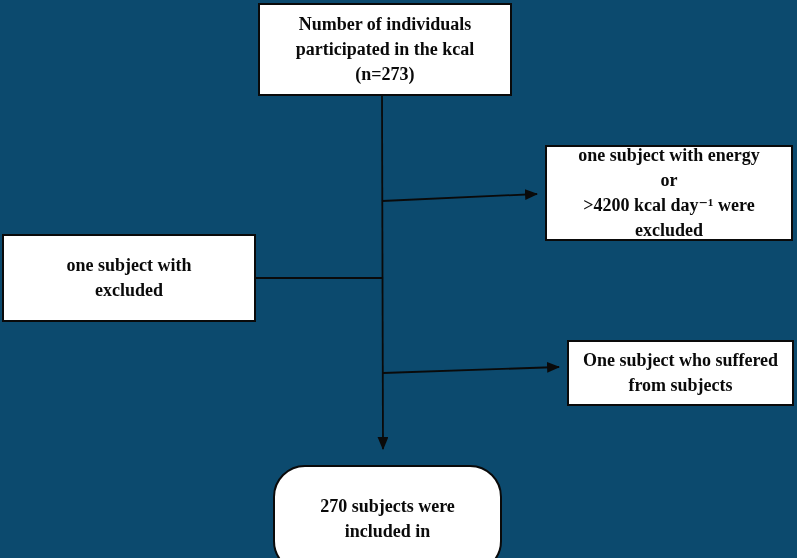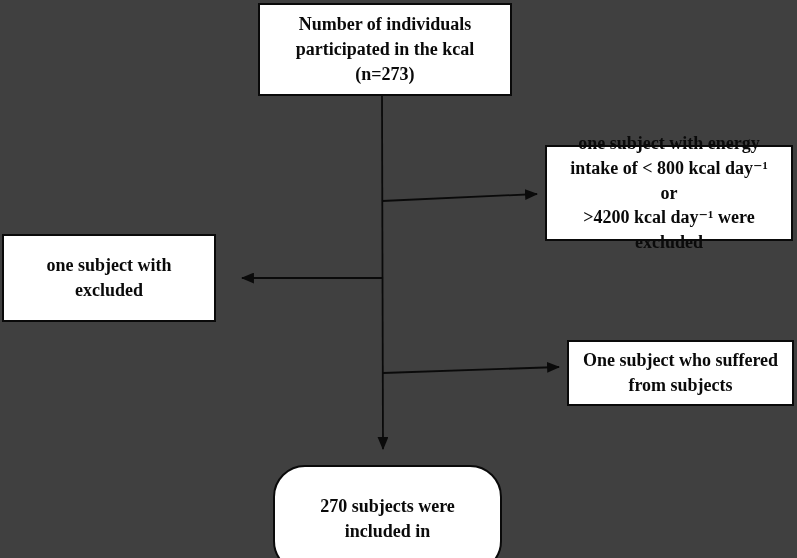--- a/index.html
+++ b/index.html
@@ -1,20 +1,20 @@
 <!DOCTYPE html>
 <html><head>
 <meta charset="utf-8">
 <style>
   html, body { margin: 0; padding: 0; background: #ffffff; }
   .canvas {
     position: relative;
     width: 797px;
     height: 558px;
-    background: #404040;
+    background: #0c4a6e;
     font-family: "Liberation Serif", "DejaVu Serif", serif;
     color: #0a0a0a;
     overflow: hidden;
   }
   .connectors {
     position: absolute;
     left: 0; top: 0;
     width: 797px; height: 558px;
   }
   .box {
@@ -27,21 +27,21 @@
     justify-content: center;
     align-items: center;
     text-align: center;
     font-size: 18px;
     font-weight: 600;
     line-height: 1.38;
     padding: 2px 6px;
   }
   #box-participants { left: 258px; top: 3px;   width: 254px; height: 93px; }
   #box-energy       { left: 545px; top: 145px; width: 248px; height: 96px; }
-  #box-ffq          { left: 2px;   top: 234px; width: 214px; height: 88px; }
+  #box-ffq          { left: 2px;   top: 234px; width: 254px; height: 88px; }
   #box-disease      { left: 567px; top: 340px; width: 227px; height: 66px; }
   #box-final        { left: 273px; top: 465px; width: 229px; height: 108px; border-radius: 32px; }
   .line-text { white-space: nowrap; }
 </style>
 </head>
 <body>
 
 <div class="canvas">
 
   <svg class="connectors" viewBox="0 0 797 558" xmlns="http://www.w3.org/2000/svg">
@@ -57,21 +57,20 @@
   </svg>
 
   <div class="box" id="box-participants">
     <div class="line-text">Number of individuals</div>
     <div class="line-text">participated in the kcal</div>
     <div class="line-text">(n=273)</div>
   </div>
 
   <div class="box" id="box-energy">
     <div class="line-text">one subject with energy</div>
-    <div class="line-text">intake of &lt; 800 kcal day⁻¹</div>
     <div class="line-text">or</div>
     <div class="line-text">&gt;4200 kcal day⁻¹ were</div>
     <div class="line-text">excluded</div>
   </div>
 
   <div class="box" id="box-ffq">
     <div class="line-text">one subject with</div>
     <div class="line-text">excluded</div>
   </div>
 

